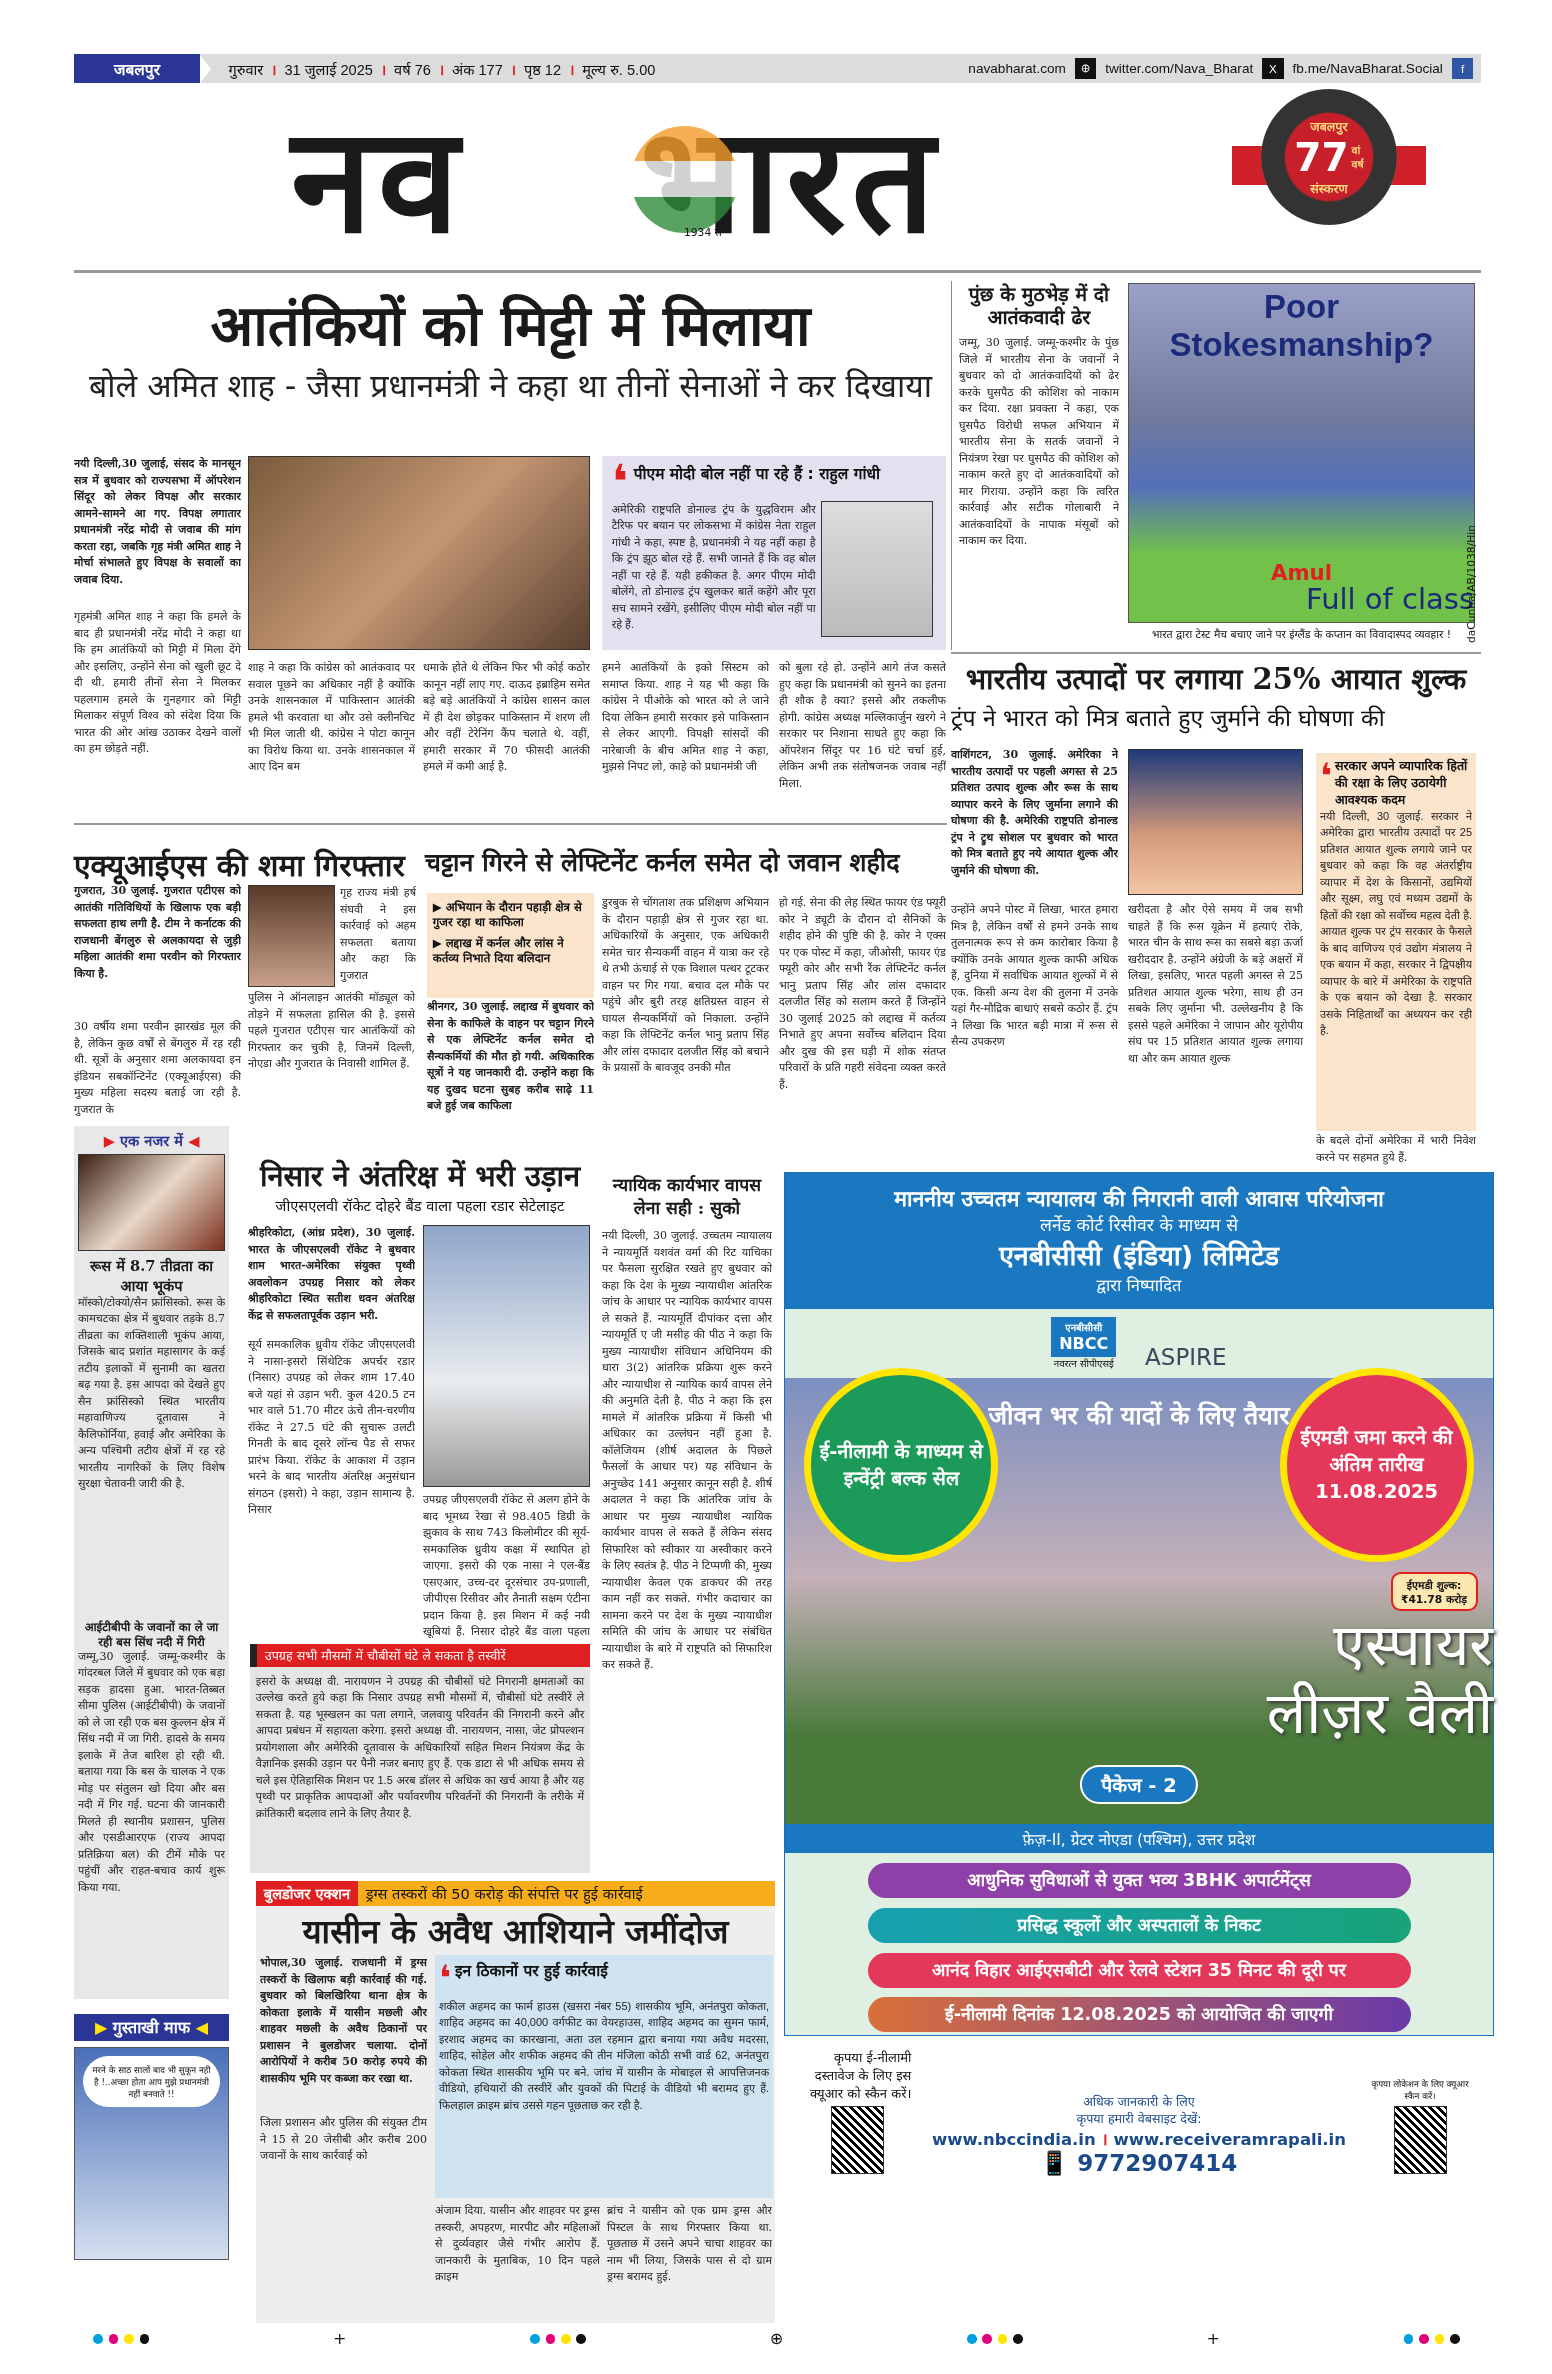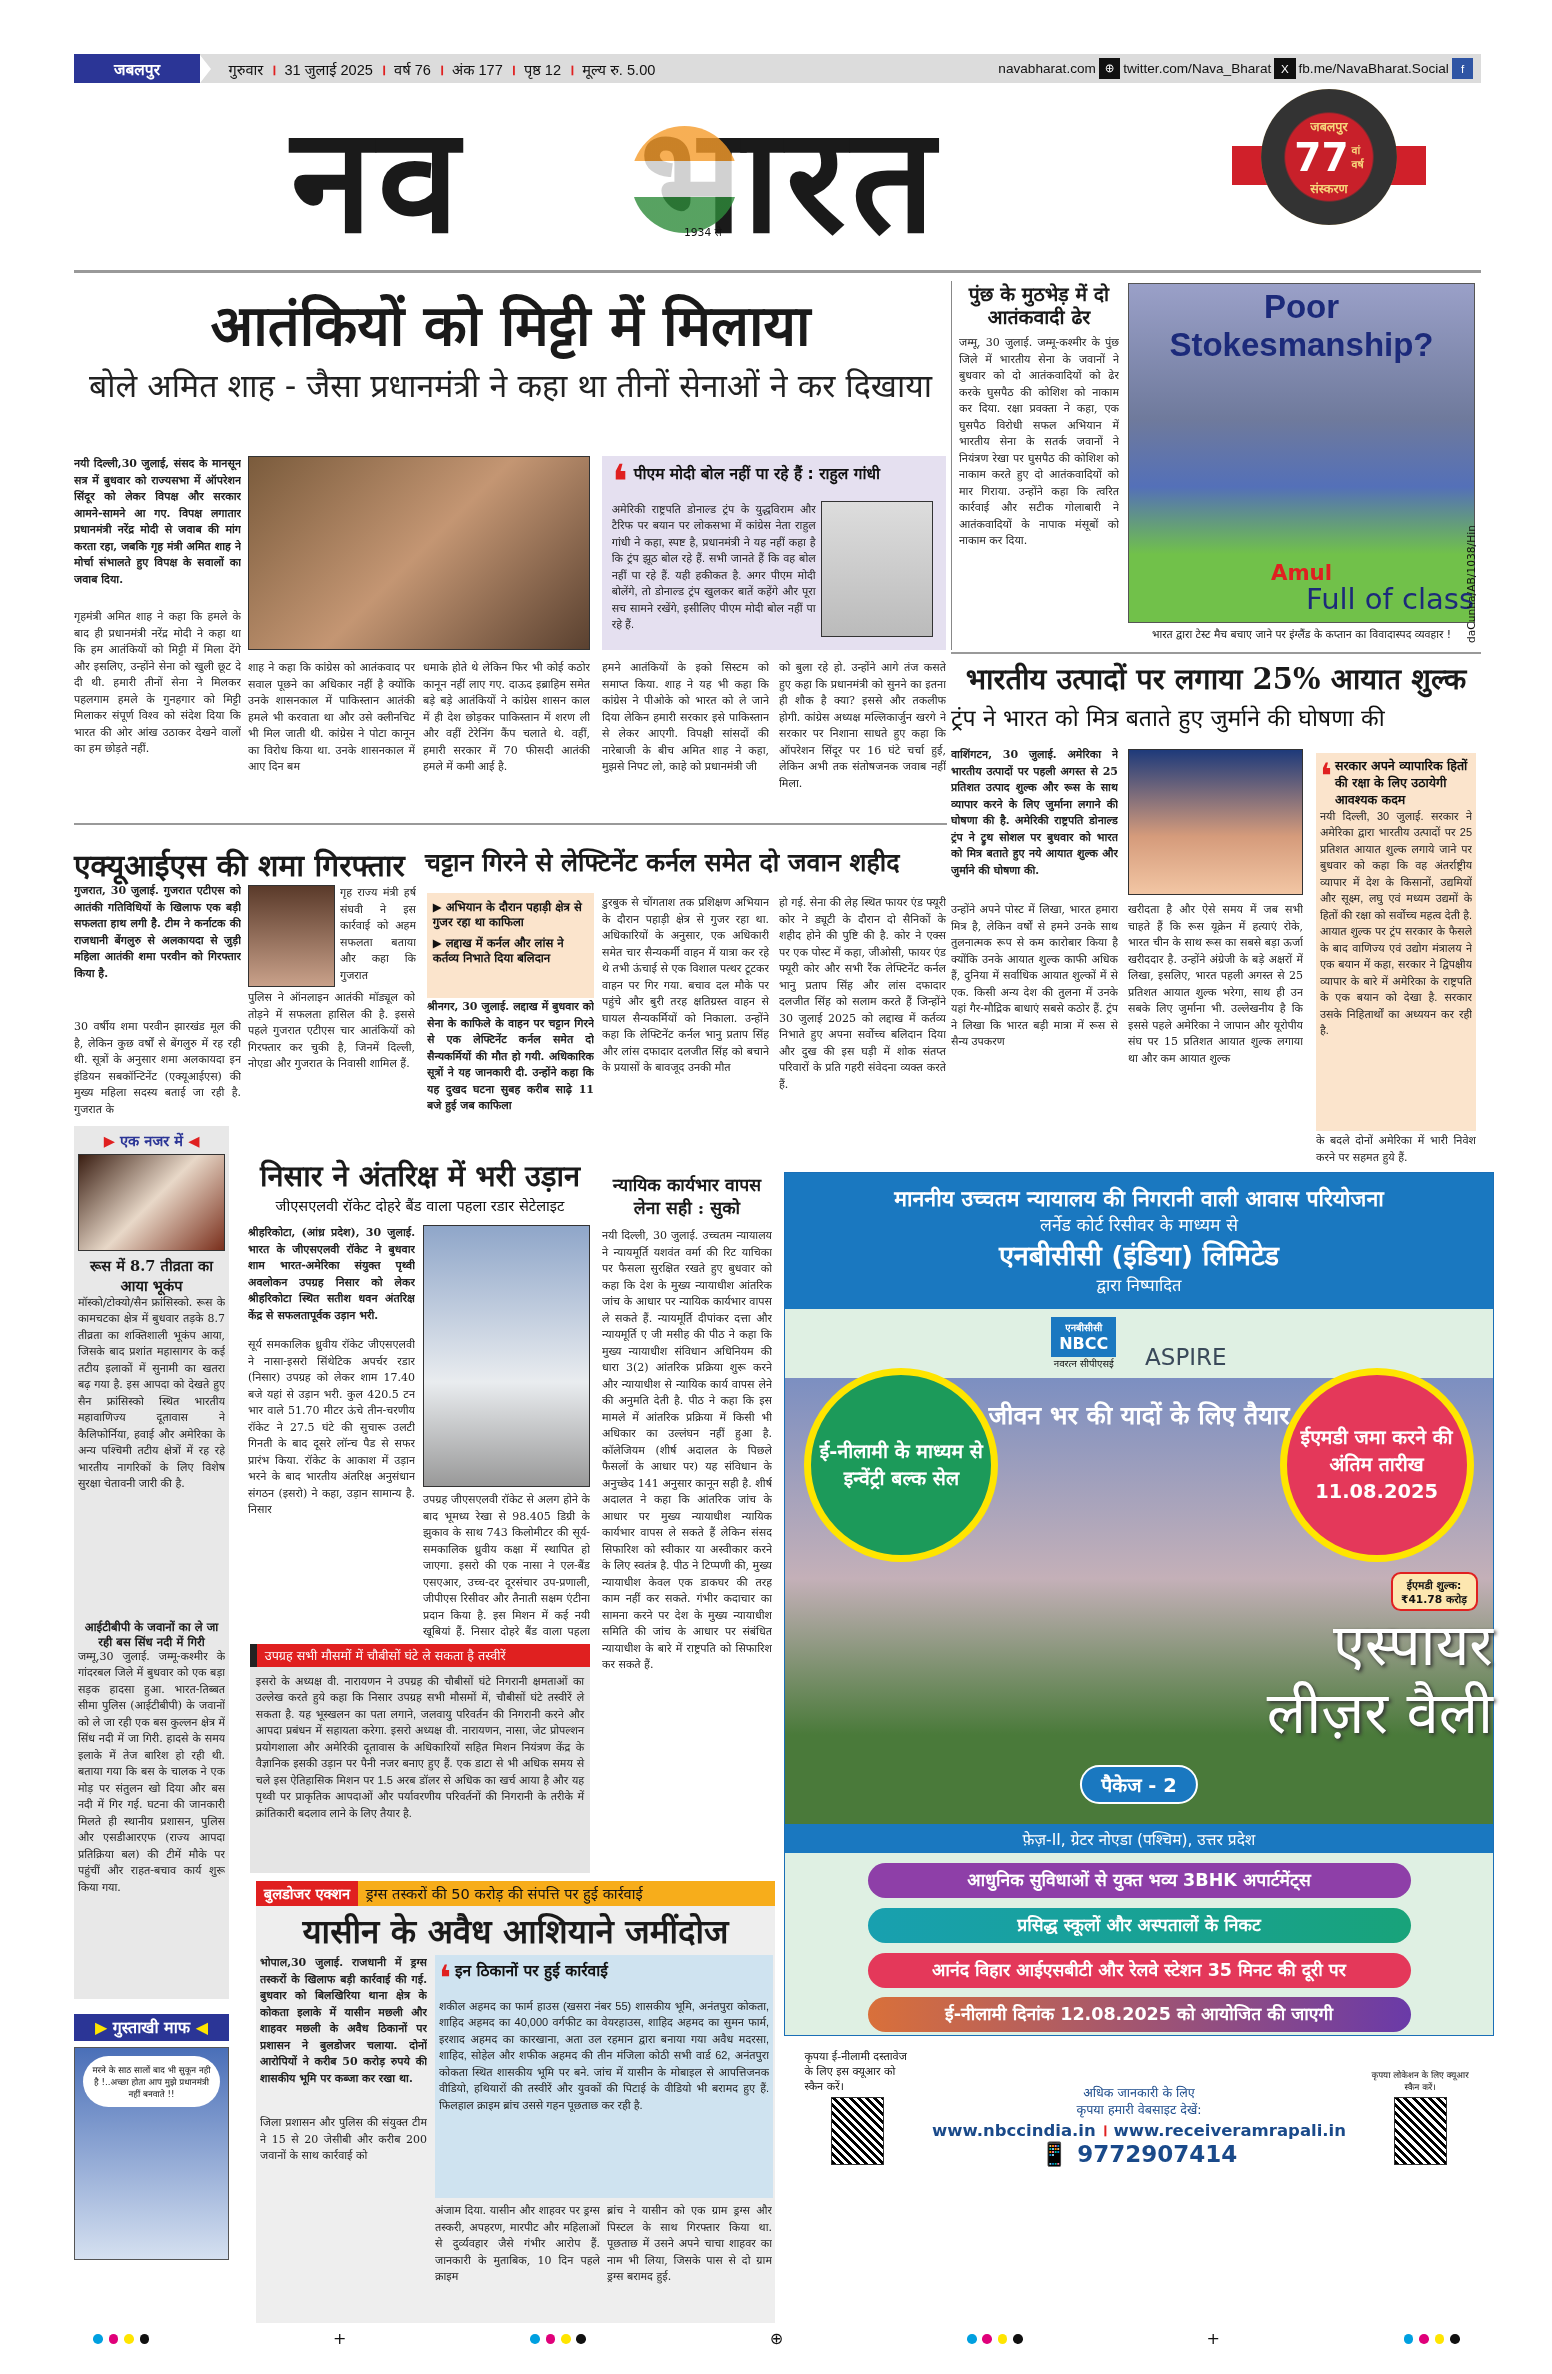--- a/index.html
+++ b/index.html
@@ -2,21 +2,21 @@
 <html><head>
 <meta charset="utf-8">
 <style>
 *{box-sizing:border-box;margin:0;padding:0}
 body{width:1553px;height:2375px;background:#fff;font-family:"DejaVu Sans","Liberation Sans",sans-serif;color:#111;position:relative;overflow:hidden}
 .abs{position:absolute}
 .bar{left:74px;top:54px;width:1407px;height:29px;background:#dcdcdc;display:flex;align-items:center;font-family:"Liberation Sans",sans-serif;font-size:14.6px}
 .city{background:#2b3596;color:#fff;width:126px;height:29px;display:flex;align-items:center;justify-content:center;font-weight:bold;font-size:15.5px}
 .arrow{width:0;height:0;border-top:14.6px solid transparent;border-bottom:14.6px solid transparent;border-left:11.6px solid #fff;margin-right:17.5px}
 .sep{color:#e02020;margin:0 7.8px;font-weight:bold}
-.soc{margin-left:auto;display:flex;align-items:center;gap:3px;padding-right:7.8px;font-size:13.6px}
+.soc{margin-left:auto;display:flex;align-items:center;gap:9px;padding-right:7.8px;font-size:13.6px}
 .ico{width:21.3px;height:21.3px;background:#111;color:#fff;display:inline-flex;align-items:center;justify-content:center;font-size:11.6px}
 .fb{background:#2f55a4}
 .mast{left:291px;top:97px;font-family:"DejaVu Serif",serif;font-weight:bold;font-size:146px;line-height:165px;letter-spacing:5.8px;color:#1a1a1a}
 .mast span{display:inline-block;margin-right:175px}
 .emblem{left:631px;top:126px;width:107px;height:107px;border-radius:50%;background:linear-gradient(#f59b2a 33%,#fff 33%,#fff 66%,#2e8b3a 66%);opacity:.8}
 .badge{left:1261px;top:89px;width:136px;height:136px;border-radius:50%;background:radial-gradient(#c8202a 45%,#333 47%,#333 70%,#c99a32 72%);display:flex;flex-direction:column;align-items:center;justify-content:center;color:#f7d57b;font-weight:bold}
 .ribbon{left:1232px;top:146px;width:194px;height:39px;background:#d0202a;z-index:-1}
 .hr{height:2.9px;background:#999}
 .h1{left:74px;top:291px;width:873px;font-family:"DejaVu Serif",serif;font-weight:bold;font-size:56px;color:#1a1a1a;text-align:center;line-height:68px}
 .h1sub{left:74px;top:363px;width:873px;font-size:32px;text-align:center;color:#222}
@@ -226,21 +226,21 @@
         <div>लीज़र वैली</div>
       </div>
     <div style="position:absolute;bottom:19.4px;left:50%;transform:translateX(-50%);background:#1a78c0;color:#fff;border:2.9px solid #fff;border-radius:19.4px;padding:3.9px 19.4px;font-size:19.4px;font-weight:bold">पैकेज - 2</div>
   </div>
   <div style="background:#1a78c0;color:#fff;text-align:center;font-size:15.5px;padding:3.9px">फ़ेज़-II, ग्रेटर नोएडा (पश्चिम), उत्तर प्रदेश</div>
   <div class="pill" style="background:#8e3fa8">आधुनिक सुविधाओं से युक्त भव्य 3BHK अपार्टमेंट्स</div>
   <div class="pill" style="background:linear-gradient(90deg,#18a0b0,#18a37a)">प्रसिद्ध स्कूलों और अस्पतालों के निकट</div>
   <div class="pill" style="background:#e4385a">आनंद विहार आईएसबीटी और रेलवे स्टेशन 35 मिनट की दूरी पर</div>
   <div class="pill" style="background:linear-gradient(90deg,#d9703a,#6a3aa8)">ई-नीलामी दिनांक 12.08.2025 को आयोजित की जाएगी</div>
   <div style="display:flex;justify-content:space-between;align-items:flex-end;padding:5.8px 19.4px">
-    <div style="width:107px;text-align:left;font-size:11px">
+    <div style="width:107px;text-align:right;font-size:13px">
         <div>कृपया ई-नीलामी दस्तावेज के लिए इस क्यूआर को स्कैन करें।</div>
         <div class="qr" style="margin:3.9px auto"></div>
       </div>
     <div style="text-align:center;color:#1a4a8a">
       <div style="font-size:12.6px">अधिक जानकारी के लिए</div>
       <div style="font-size:12.6px">कृपया हमारी वेबसाइट देखें:</div>
       <div style="font-size:16.5px;font-weight:bold"><span>www.nbccindia.in</span> <span style="color:#e02020">।</span> <span>www.receiveramrapali.in</span></div>
       <div style="font-size:23px;font-weight:bold"><span>📱</span> <span>9772907414</span></div>
     </div>
     <div style="width:107px;text-align:center;font-size:8.7px">

